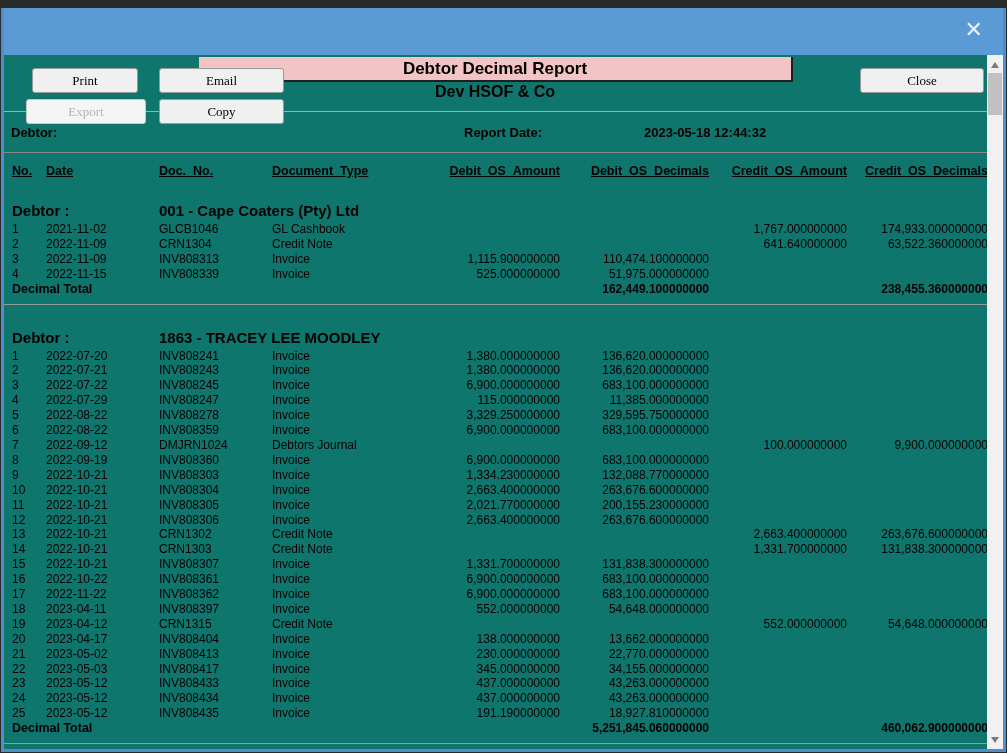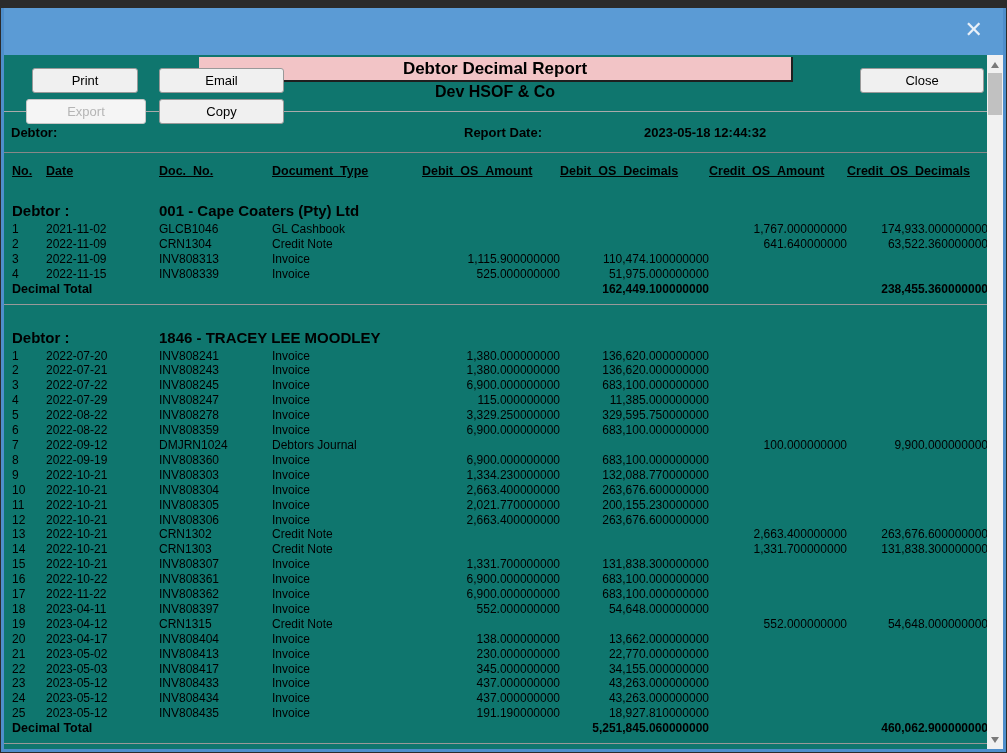--- a/index.html
+++ b/index.html
@@ -17,40 +17,40 @@
   .tri-up{width:0;height:0;border-left:4px solid transparent;border-right:4px solid transparent;border-bottom:6px solid #7a7a7a;}
   .tri-down{width:0;height:0;border-left:4px solid transparent;border-right:4px solid transparent;border-top:6px solid #7a7a7a;}
   .sb-thumb{position:absolute;left:1px;top:18px;width:14px;height:42px;background:#c1c1c1;}
   
   .header-area{position:relative;height:103px;}
   .banner{position:absolute;left:195px;width:592px;top:2px;height:23px;background:#f2c4c6;
     border-bottom:2px solid #1f1f1f;border-right:2px solid #1f1f1f;text-align:center;
     font-weight:bold;font-size:17px;line-height:23px;z-index:1;color:#000;}
   .company{position:absolute;left:195px;width:592px;top:28px;text-align:center;font-weight:bold;font-size:16px;color:#000;}
   .btn{position:absolute;height:25px;background:#f0f0f0;border:1px solid #999;border-radius:3px;
-    font-size:13px;font-family:Liberation Sans, sans-serif;z-index:2;color:#000;padding:0;}
+    font-size:13px;font-family:Liberation Serif, serif;z-index:2;color:#000;padding:0;}
   .btn.disabled{color:#b5b5b5;border-color:#c6c6c6;background:#f5f5f5;z-index:0;}
   #btn-print{left:28px;top:13px;width:106px;}
   #btn-email{left:155px;top:13px;width:125px;}
   #btn-export{left:22px;top:44px;width:120px;}
   #btn-copy{left:155px;top:44px;width:125px;}
   #btn-close{right:19px;top:13px;width:124px;}
   .rule1{position:absolute;top:56px;left:0;right:0;border-top:1px solid #aaa;z-index:0;}
   .meta{position:absolute;top:70px;left:0;right:0;height:16px;font-size:13px;font-weight:bold;color:#000;}
   .meta-debtor{position:absolute;left:7px;}
   .meta-rd-label{position:absolute;left:460px;}
   .meta-rd-value{position:absolute;left:640px;}
   .rule2{position:absolute;top:97px;left:0;right:0;border-top:1px solid #888;}
   
   .report{position:relative;}
   .grid{display:grid;grid-template-columns:34px 113px 113px 150px 138px 149px 138px 1fr;
     padding-left:8px;padding-right:15px;}
   .thead{font-weight:bold;font-size:12.5px;margin-top:6px;color:#000;}
   .thead .hcell{text-decoration:underline;white-space:nowrap;}
-  .thead .h4,.thead .h5,.thead .h6,.thead .h7{}
+  .thead .h4,.thead .h5,.thead .h6,.thead .h7{text-align:right;}
   .trow{font-size:12px;line-height:14.9px;color:#000;}
   .cell{white-space:nowrap;overflow:hidden;}
   .c4,.c5,.c6,.c7{text-align:right;}
   .debtor-row{margin-top:24px;margin-bottom:3px;font-weight:bold;font-size:15px;
     display:grid;grid-template-columns:147px 1fr;padding-left:8px;color:#000;}
   .total .tlabel{grid-column:1/6;font-weight:bold;font-size:12.5px;}
   .total .ct5{grid-column:6;font-weight:bold;text-align:right;white-space:nowrap;}
   .total .ct7{grid-column:8;font-weight:bold;text-align:right;white-space:nowrap;}
   .divider{border-top:1px solid #999;margin:7px 0 2px 0;}
 </style>
@@ -140,21 +140,21 @@
             <div class="grid trow total">
               <span class="cell tlabel">Decimal Total</span>
               <span class="cell ct5">162,449.100000000</span>
               <span class="cell ct7">238,455.360000000</span>
             </div>
             <div class="divider"></div>
           </div>
           <div class="section">
             <div class="debtor-row">
               <span class="dlabel">Debtor :</span>
-              <span class="dname">1846 - TRACEY LEE MOODLEY</span>
+              <span class="dname">1863 - TRACEY LEE MOODLEY</span>
             </div>
             <div class="grid trow">
               <span class="cell c0">1</span>
               <span class="cell c1">2022-07-20</span>
               <span class="cell c2">INV808241</span>
               <span class="cell c3">Invoice</span>
               <span class="cell c4">1,380.000000000</span>
               <span class="cell c5">136,620.000000000</span>
               <span class="cell c6"></span>
               <span class="cell c7"></span>

